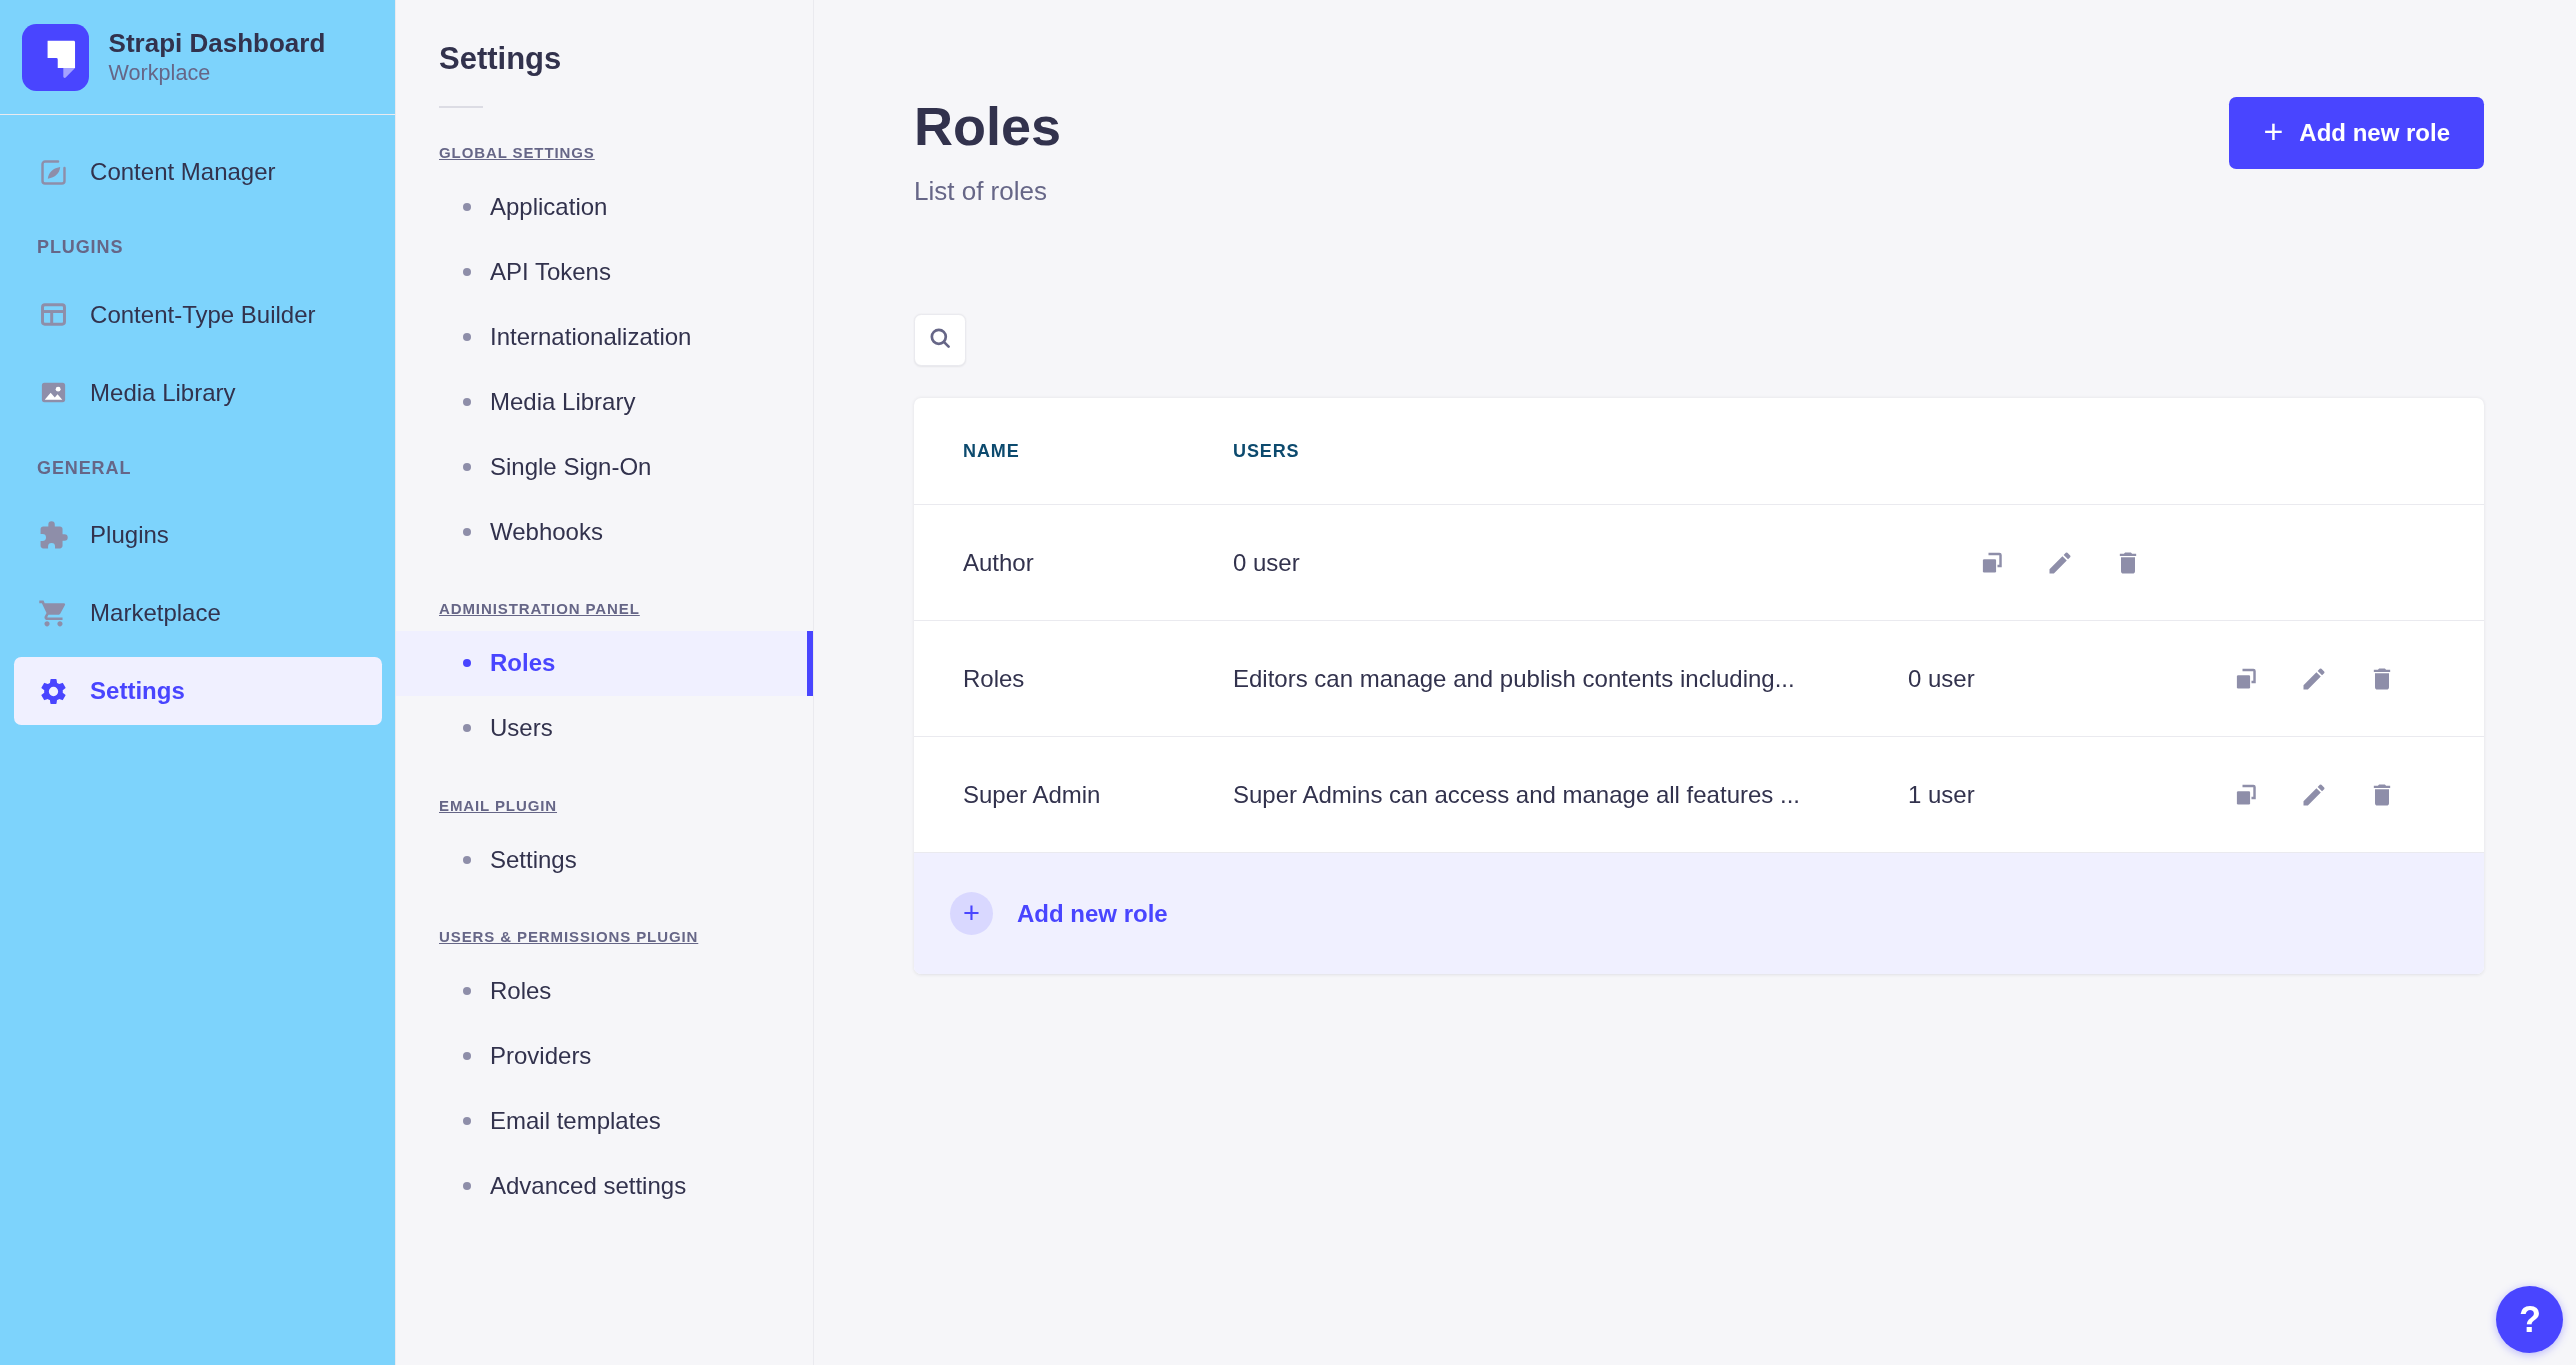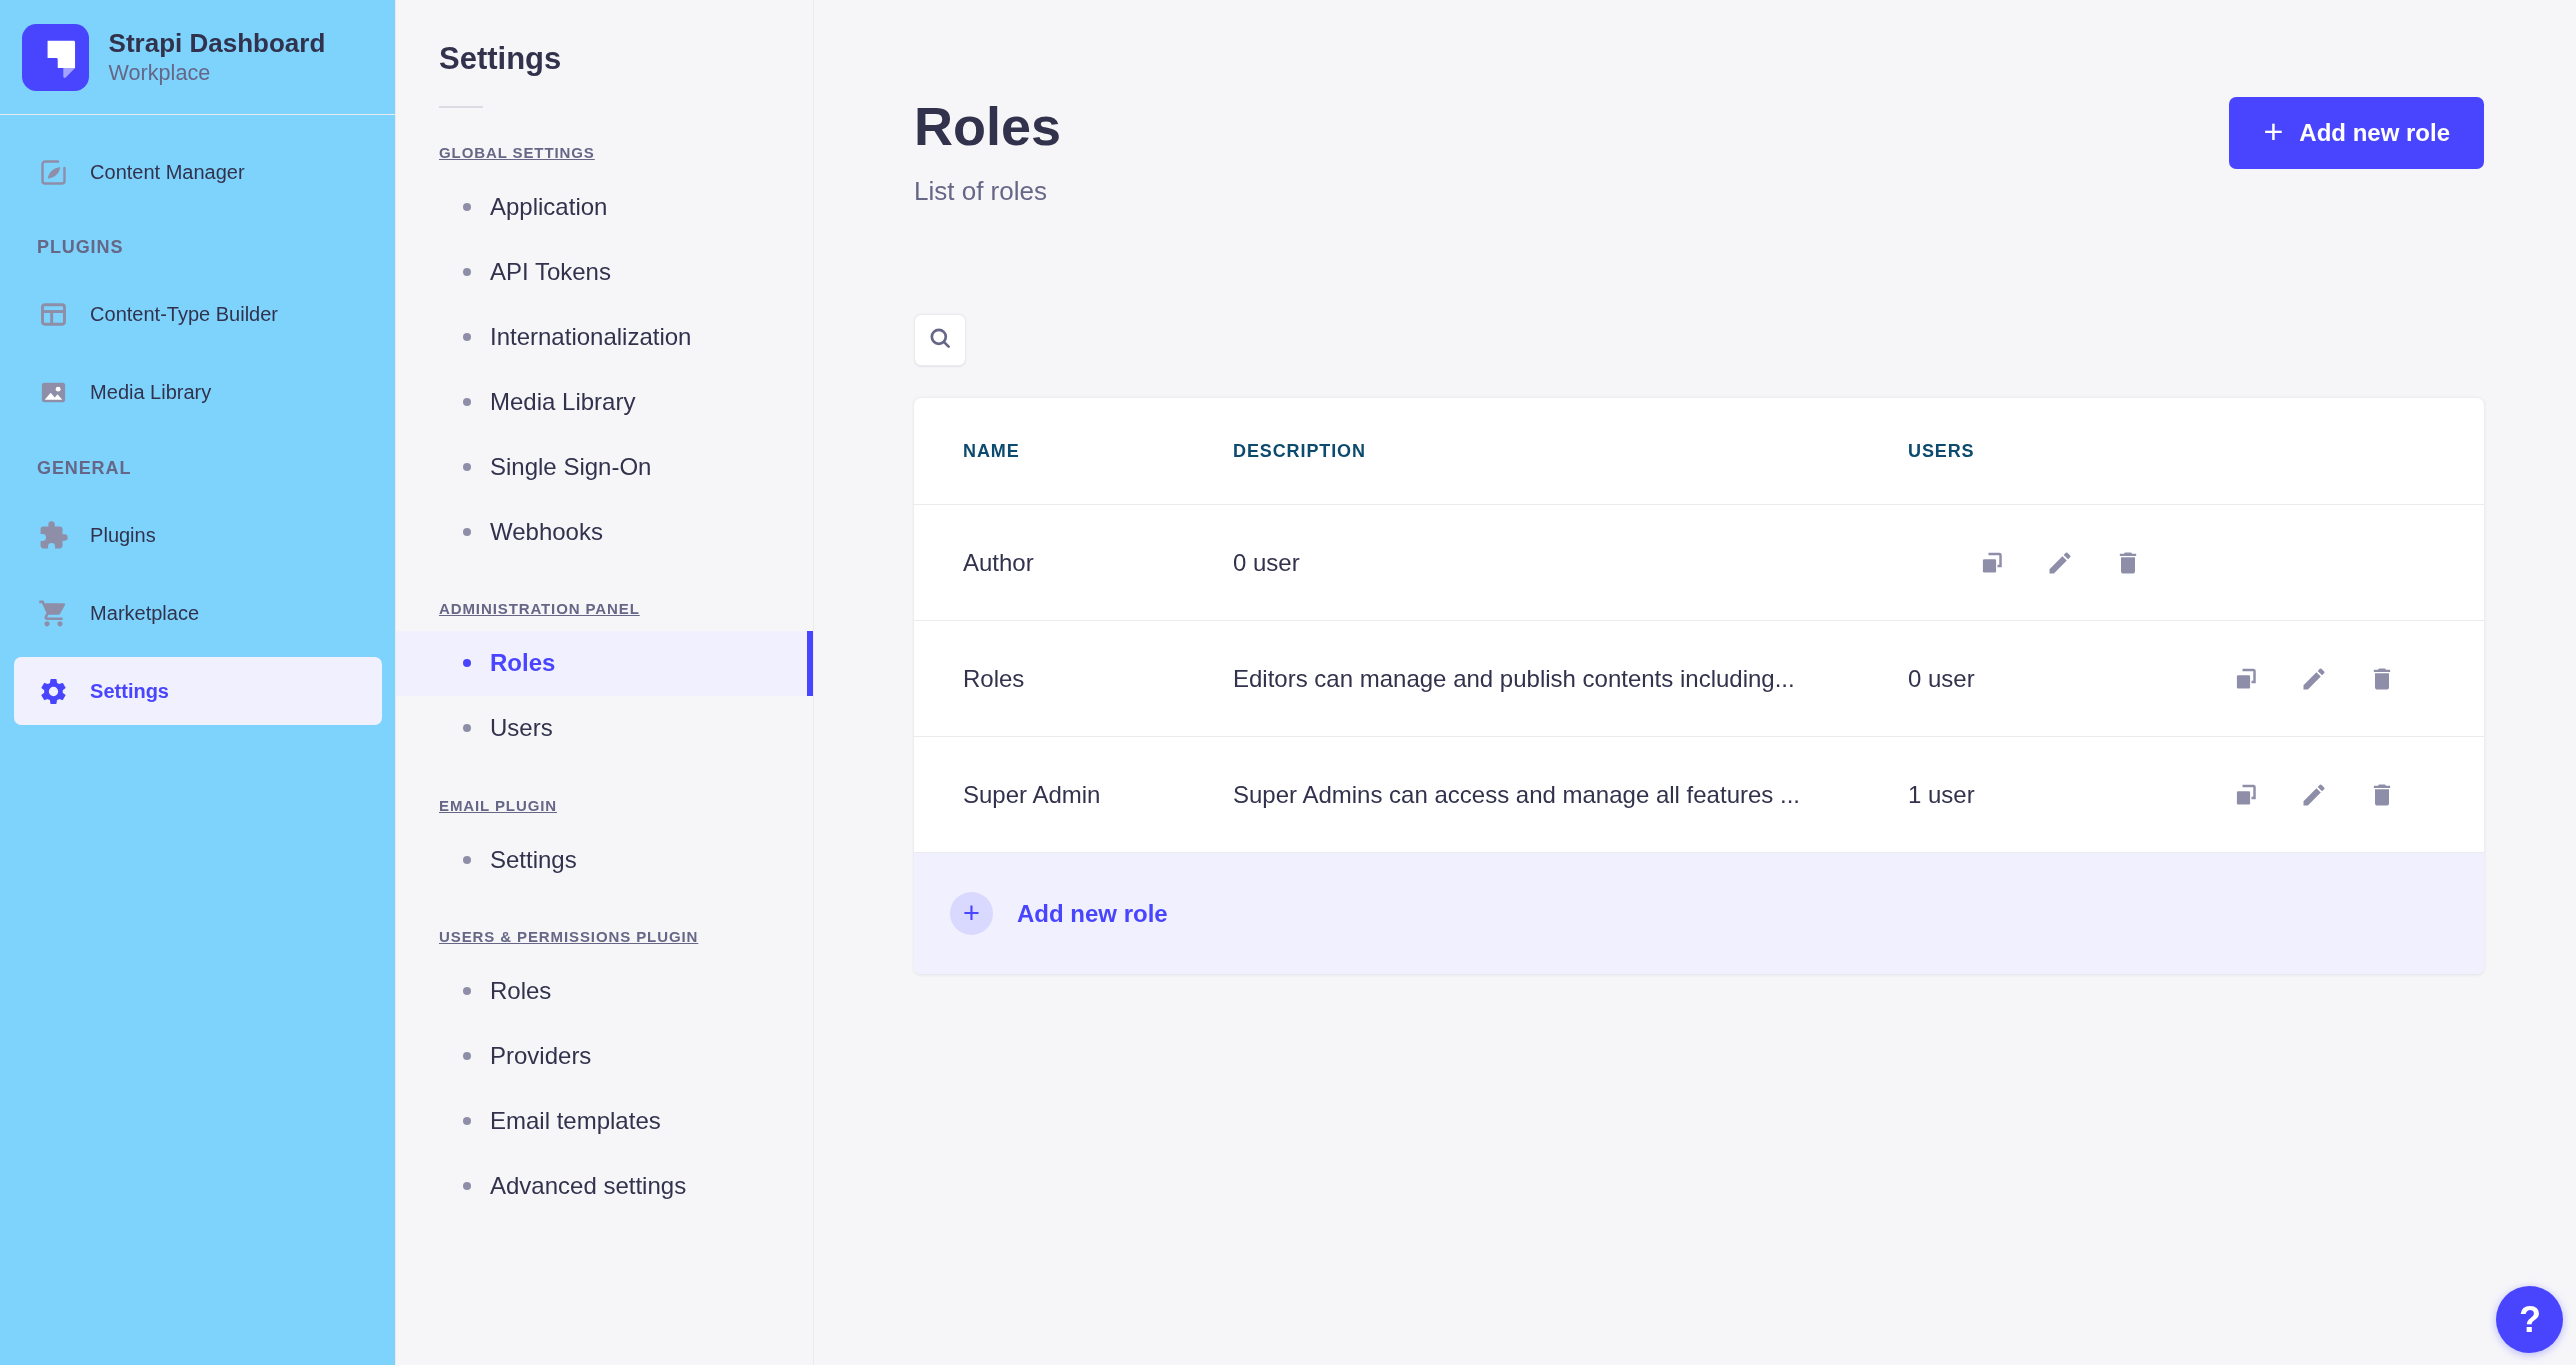--- a/index.html
+++ b/index.html
@@ -11,21 +11,21 @@
   .brand { height:115px; border-bottom:0.9px solid #EAEAEF; display:flex; align-items:center; gap:20px; padding:0 21.6px; }
   .brand-logo { width:67px; height:67px; border-radius:14.4px; background:#4945FF; flex:none; display:flex; align-items:center; justify-content:center; }
   .brand-logo svg { width:67px; height:67px; }
   .brand-title { font-size:26px; font-weight:700; color:#32324D; line-height:1.25; }
   .brand-sub { font-size:21.6px; color:#666687; line-height:1.3; }
 
   .navlist { flex:1; padding-top:23.4px; overflow:hidden; }
   .nav-item { height:68px; margin:0 13.5px 10px 13.5px; border-radius:7.2px; display:flex; align-items:center; gap:21.6px; padding-left:24px; cursor:pointer; }
   .nav-item .nicon { width:31px; height:31px; flex:none; display:flex; align-items:center; justify-content:center; }
   .nav-item .nicon svg { width:31px; height:31px; }
-  .nav-item .nlabel { font-size:20px; color:#32324D; }
+  .nav-item .nlabel { font-size:24px; color:#32324D; }
   .nav-item.active { background:#F0F0FF; }
   .nav-item.active .nlabel { color:#4945FF; font-weight:700; }
   .nav-section-label { font-size:18px; font-weight:700; letter-spacing:0.9px; color:#666687; margin:31px 0 22.5px 37px; }
 
   .userbar { height:85px; border-top:0.9px solid #EAEAEF; display:flex; align-items:center; gap:20px; padding:0 20px 0 21.6px; }
   .avatar { width:49px; height:49px; border-radius:50%; background:linear-gradient(140deg,#5f5cd9 5%,#8d8cec 45%,#ffffff 95%); color:#FFFFFF; font-size:20px; font-weight:700; display:flex; align-items:center; justify-content:center; flex:none; }
   .username { font-size:24px; color:#4A4A6A; }
   .collapse-btn { margin-left:auto; width:44px; height:44px; border:0.9px solid #DCDCE4; border-radius:8px; background:#FFFFFF; display:flex; align-items:center; justify-content:center; cursor:pointer; }
   .collapse-btn svg { width:23.4px; height:23.4px; }
 
@@ -234,21 +234,20 @@
       <svg viewBox="0 0 24 24" fill="none" stroke="#666687" stroke-width="2.4" stroke-linecap="round">
         <circle cx="10.5" cy="10.5" r="6.2"></circle>
         <path d="M15.2 15.2l4 4"></path>
       </svg>
     </span>
   </button>
 
   <div class="table-card">
     <div class="trow thead">
       <div class="th">NAME</div>
-      <div class="th">DESCRIPTION</div>
       <div class="th">USERS</div>
       <div></div>
     </div>
 
     <div class="trow tbody-row">
       <div class="td">Author</div>
       <div class="td">0 user</div>
       <div class="actions">
         <button class="icon-btn">
           <svg viewBox="0 0 24 24">

